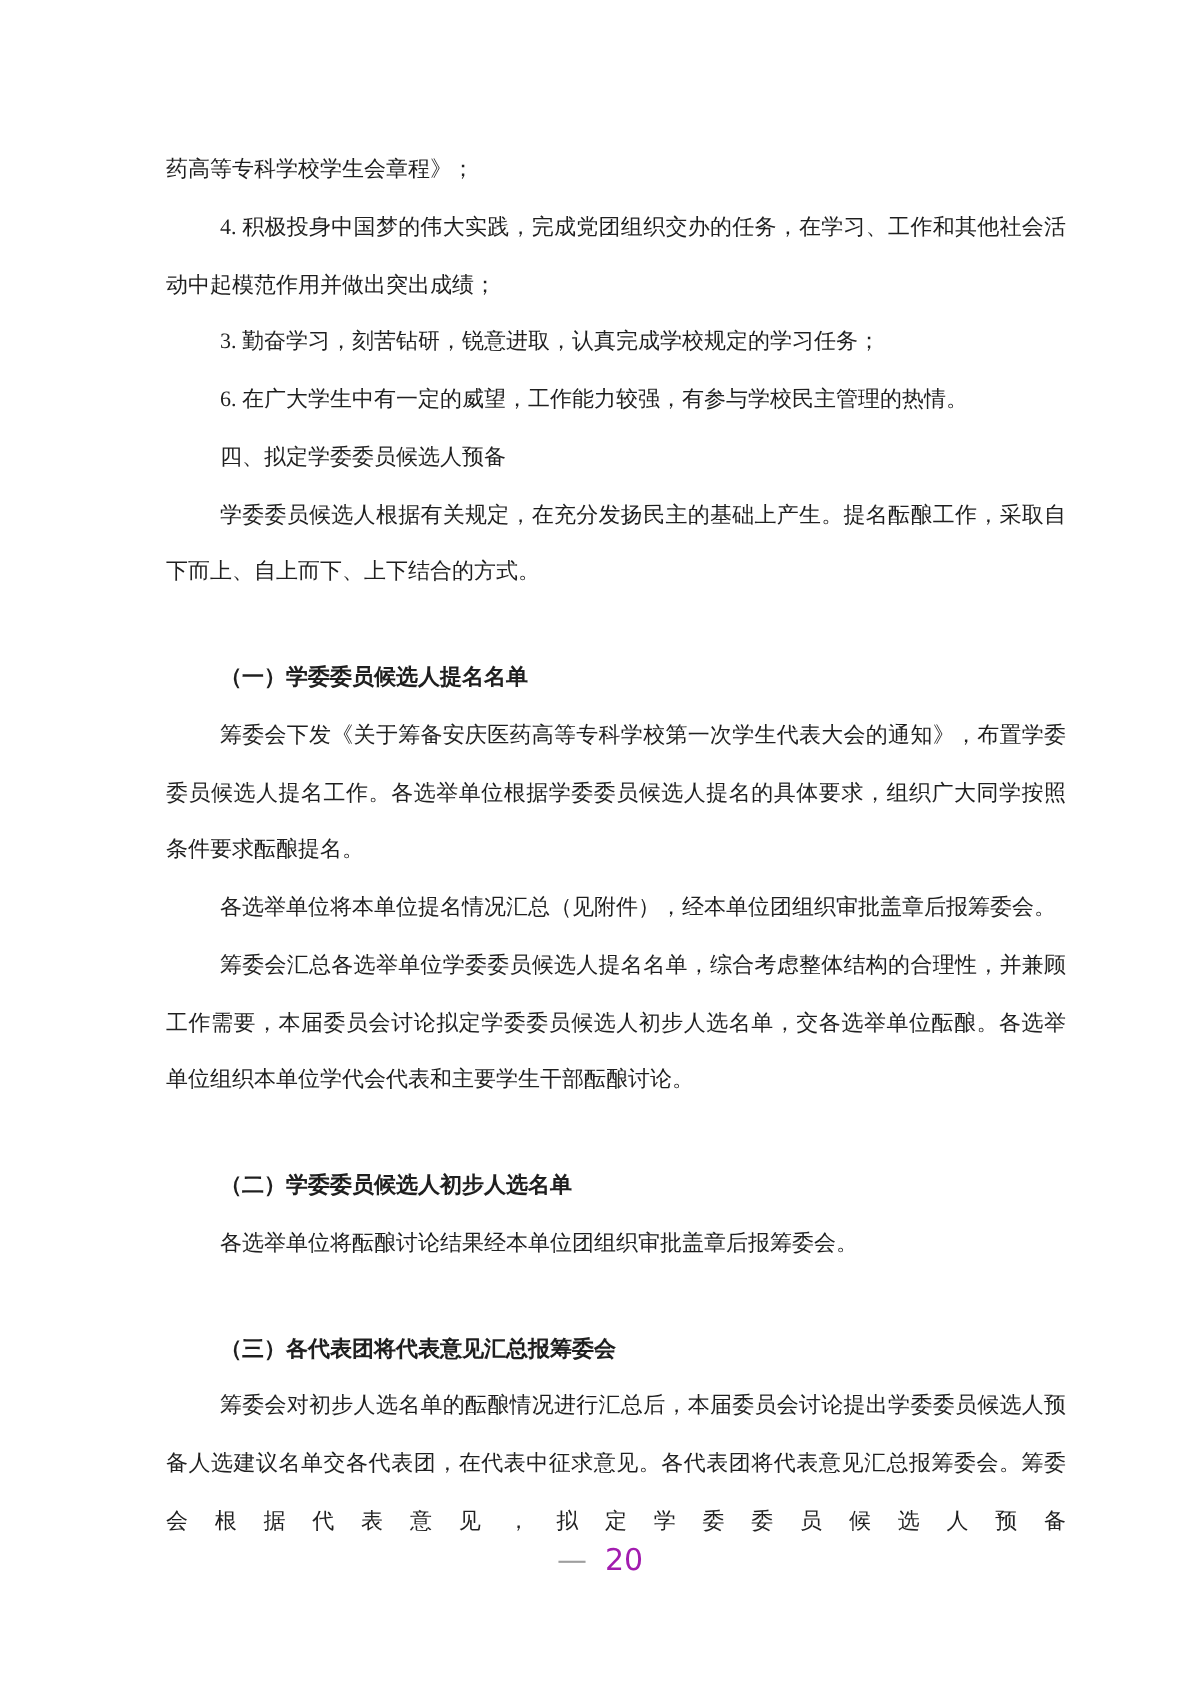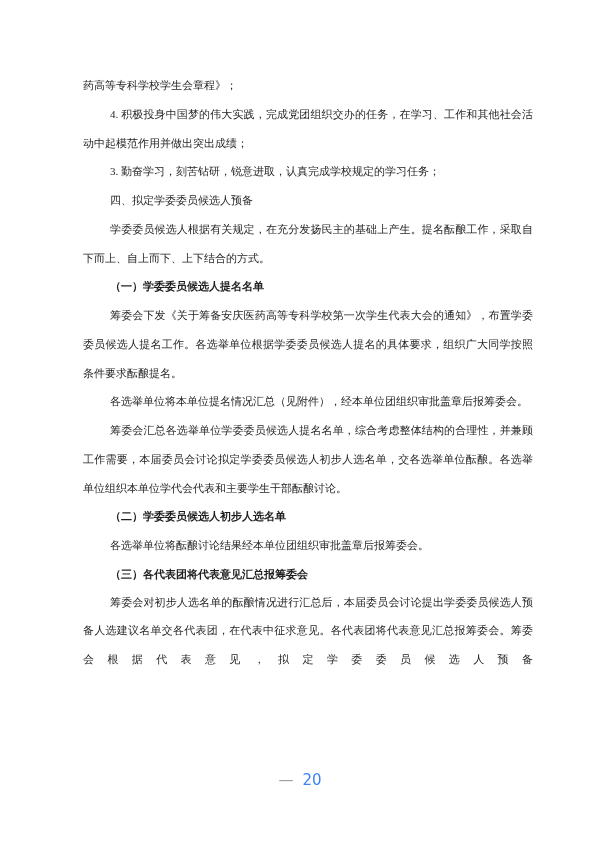--- a/index.html
+++ b/index.html
@@ -23,49 +23,50 @@
     margin: 0;
     font-size: 11px;
     line-height: 28.75px;
     color: #1f1f1f;
     text-align: justify;
     text-justify: inter-ideograph;
     word-break: break-all;
     overflow-wrap: anywhere;
   }
   .content p.indent { text-indent: 27px; }
-  .content p.heading { font-weight: 700; }
-  .content p.continued { text-align-last: justify; font-family: Liberation Mono, monospace; }
+  .content p.heading { font-weight: 700; margin-top: 24px; }
+  .content p.continued { text-align-last: justify; }
   .footer {
     position: absolute;
     top: 770px;
     left: 0;
     width: 100%;
     text-align: center;
     font-family: "DejaVu Sans", "Liberation Sans", sans-serif;
     font-size: 15px;
     line-height: 20px;
   }
   .footer .dash {
     color: #9e9e9e;
     margin-right: 9px;
   }
   .footer .num {
-    color: #3b82f6;
+    color: #a21caf;
   }
 </style>
 </head>
 <body>
 
 <div class="page">
   <div class="content" id="doc-content">
 
   <p class="">药高等专科学校学生会章程》；</p>
       <p class="indent">4. 积极投身中国梦的伟大实践，完成党团组织交办的任务，在学习、工作和其他社会活动中起模范作用并做出突出成绩；</p>
       <p class="indent">3. 勤奋学习，刻苦钻研，锐意进取，认真完成学校规定的学习任务；</p>
+      <p class="indent">6. 在广大学生中有一定的威望，工作能力较强，有参与学校民主管理的热情。</p>
       <p class="indent">四、拟定学委委员候选人预备</p>
       <p class="indent">学委委员候选人根据有关规定，在充分发扬民主的基础上产生。提名酝酿工作，采取自下而上、自上而下、上下结合的方式。</p>
       <p class="indent heading">（一）学委委员候选人提名名单</p>
       <p class="indent">筹委会下发《关于筹备安庆医药高等专科学校第一次学生代表大会的通知》，布置学委委员候选人提名工作。各选举单位根据学委委员候选人提名的具体要求，组织广大同学按照条件要求酝酿提名。</p>
       <p class="indent">各选举单位将本单位提名情况汇总（见附件），经本单位团组织审批盖章后报筹委会。</p>
       <p class="indent">筹委会汇总各选举单位学委委员候选人提名名单，综合考虑整体结构的合理性，并兼顾工作需要，本届委员会讨论拟定学委委员候选人初步人选名单，交各选举单位酝酿。各选举单位组织本单位学代会代表和主要学生干部酝酿讨论。</p>
       <p class="indent heading">（二）学委委员候选人初步人选名单</p>
       <p class="indent">各选举单位将酝酿讨论结果经本单位团组织审批盖章后报筹委会。</p>
       <p class="indent heading">（三）各代表团将代表意见汇总报筹委会</p>
       <p class="indent continued">筹委会对初步人选名单的酝酿情况进行汇总后，本届委员会讨论提出学委委员候选人预备人选建议名单交各代表团，在代表中征求意见。各代表团将代表意见汇总报筹委会。筹委会根据代表意见，拟定学委委员候选人预备</p>

